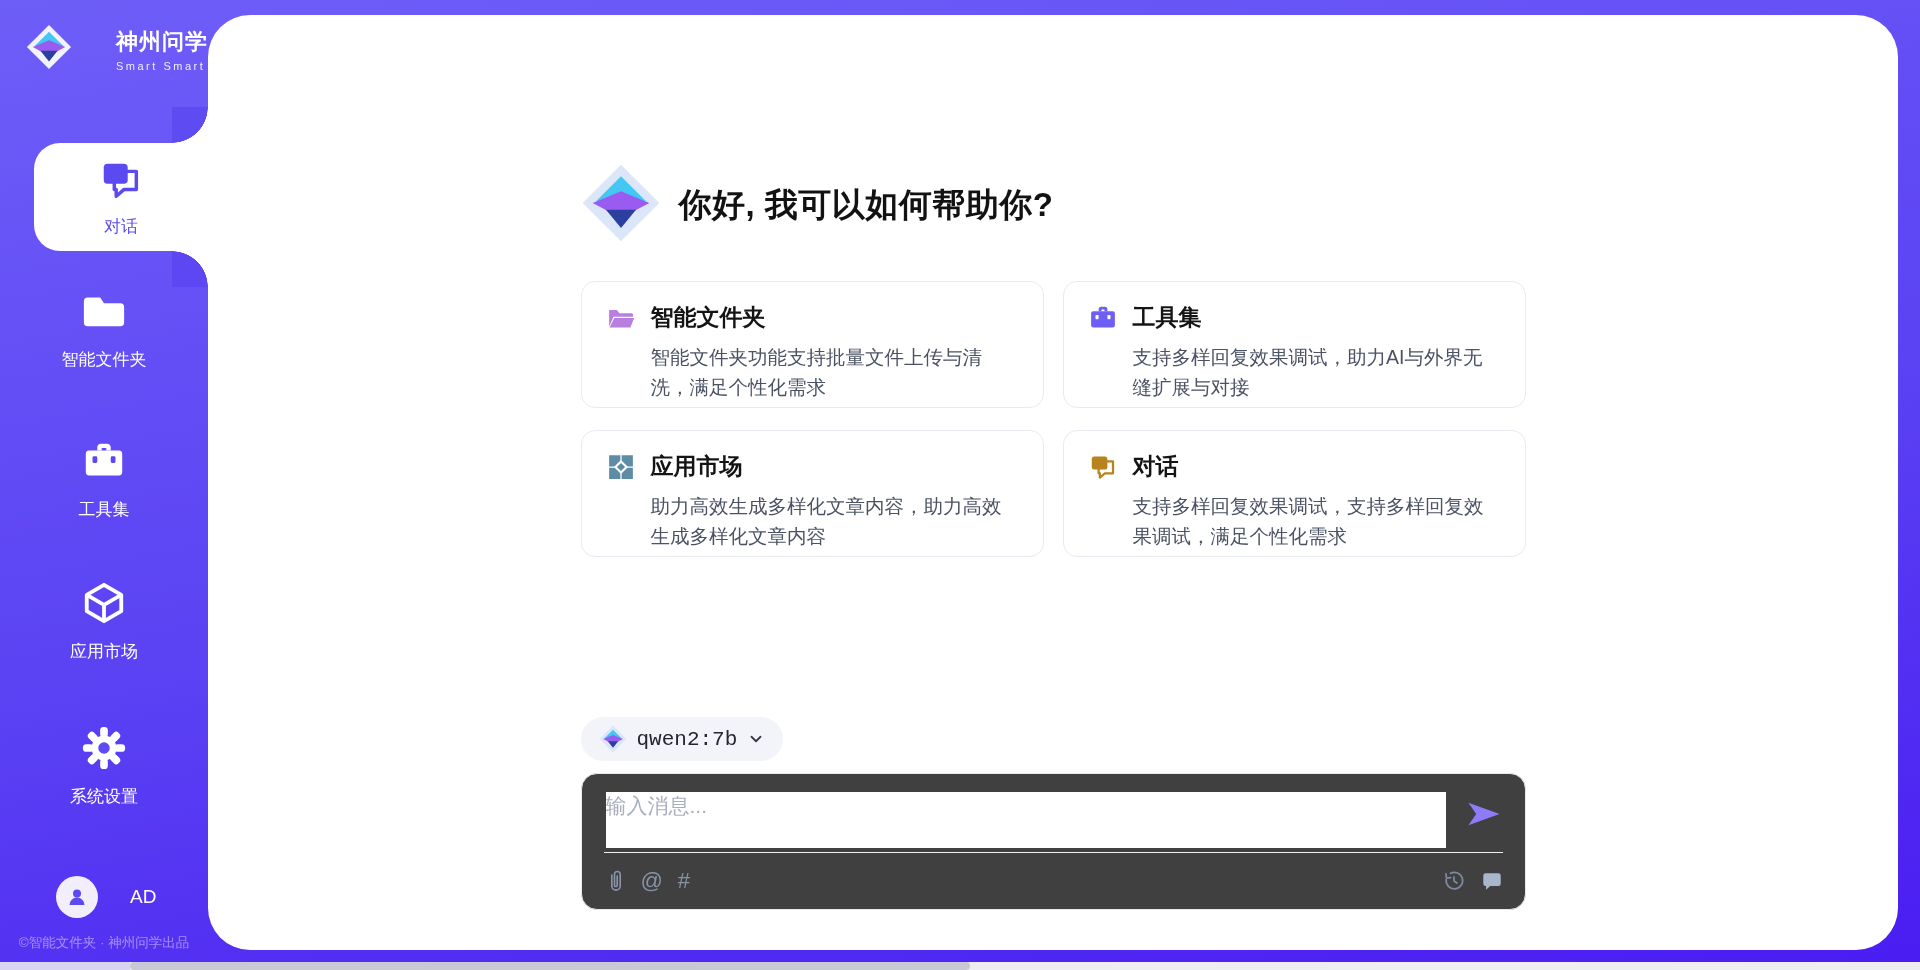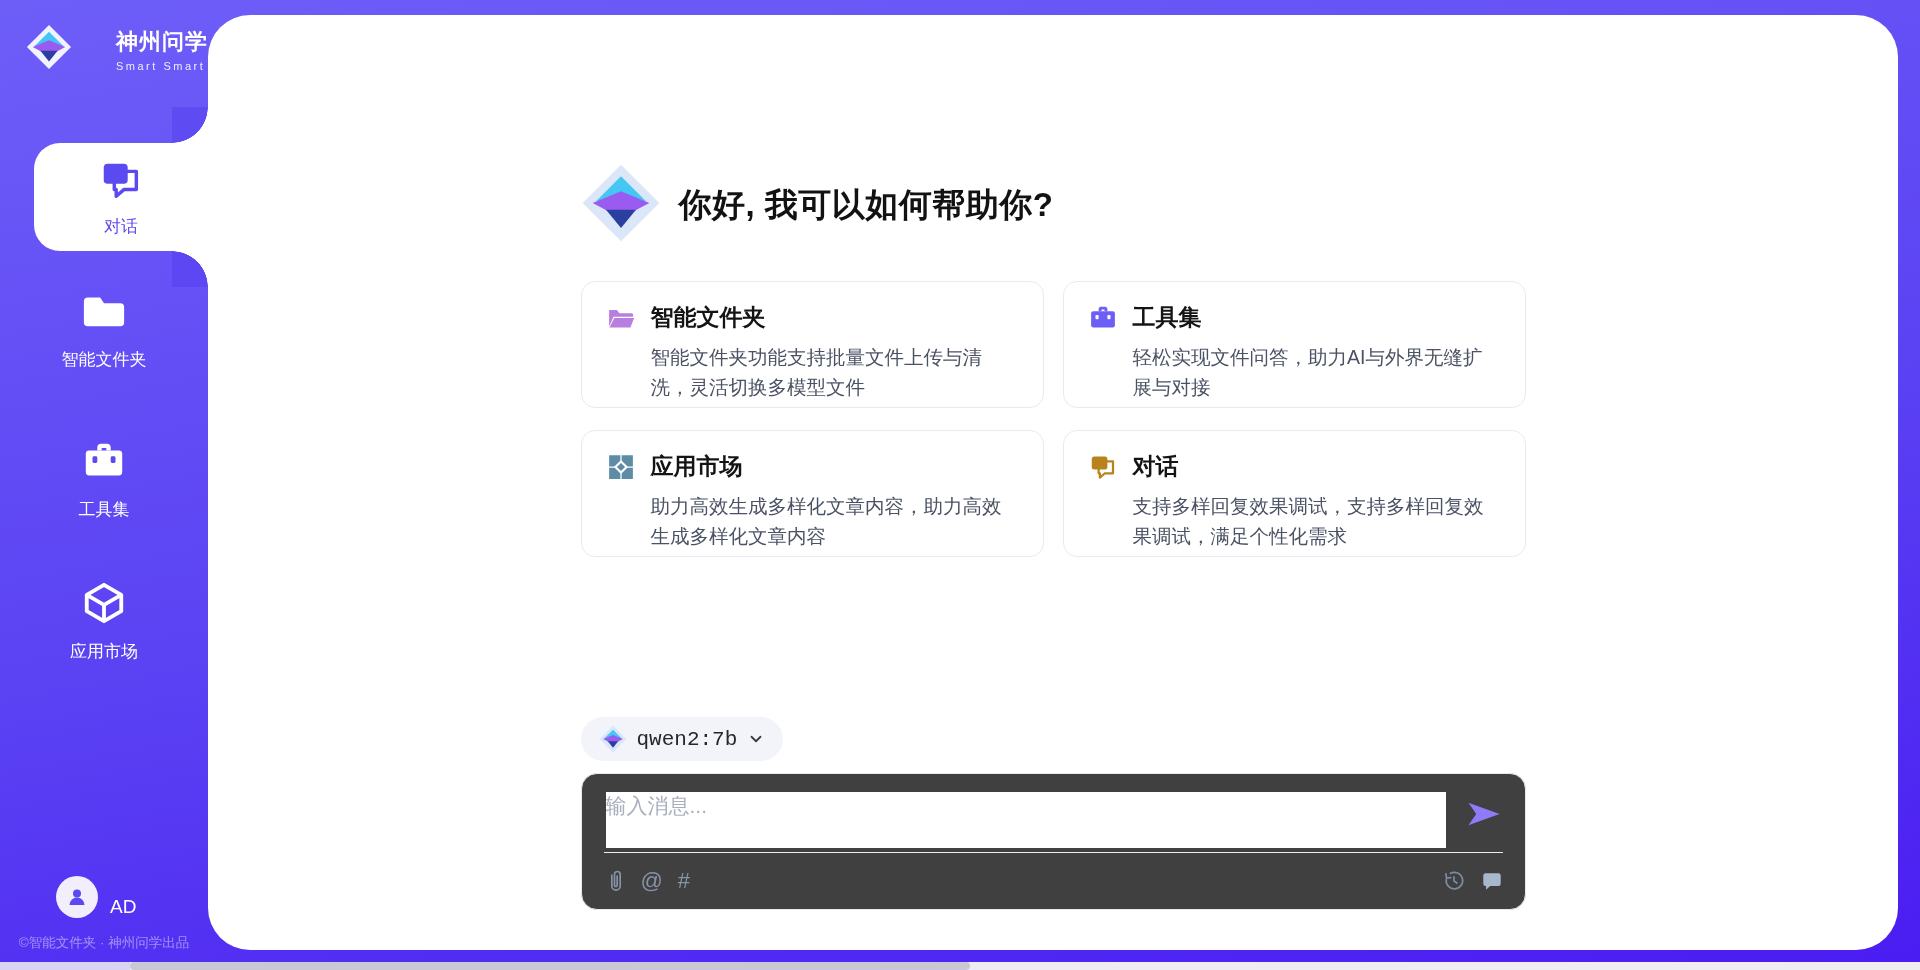--- a/index.html
+++ b/index.html
@@ -21,21 +21,21 @@
   .nav-item .lbl { font-size:17px; }
 
   .nav-active { position:absolute; left:34px; right:0; top:143px; height:108px;
                 background:#fff; border-radius:26px 0 0 26px; display:flex; flex-direction:column;
                 align-items:center; justify-content:center; gap:8px; color:#5b4af0; cursor:pointer; }
   .nav-active .lbl { font-size:17px; }
   .scoop { position:absolute; right:0; width:36px; height:36px; }
   .scoop-top    { top:107px; background:radial-gradient(circle 36px at 0 0,   #5e4cf2 0 35.5px, #fff 36px); }
   .scoop-bottom { top:251px; background:radial-gradient(circle 36px at 0 100%,#5c47f2 0 35.5px, #fff 36px); }
 
-  .user-row { position:absolute; left:56px; bottom:52px; display:flex; align-items:flex-end; gap:12px; cursor:pointer; }
+  .user-row { position:absolute; left:56px; bottom:52px; display:flex; align-items:center; gap:32px; cursor:pointer; }
   .avatar { width:42px; height:42px; border-radius:50%; background:#f2eefc; display:flex;
             align-items:center; justify-content:center; }
   .user-name { color:#fff; font-size:19px; }
   .side-footer { position:absolute; left:0; bottom:18px; width:208px; text-align:center;
                  color:rgba(255,255,255,.45); font-size:13.5px; }
 
   
   .main { position:absolute; left:208px; top:15px; right:22px; bottom:20px; background:#fff;
           border-radius:42px; z-index:1; overflow:hidden; }
   .col { width:945px; margin:8px auto; }
@@ -138,20 +138,39 @@
     <span>
       <svg width="46" height="46" viewBox="0 0 48 48" fill="none" stroke="#fff" stroke-width="4" stroke-linejoin="round">
         <path d="M24 5 L42 15.5 V32.5 L24 43 L6 32.5 V15.5 Z"></path>
         <path d="M6 15.5 L24 26 L42 15.5"></path>
         <path d="M24 26 V43"></path>
       </svg>
     </span>
     <span class="lbl">应用市场</span>
   </div>
 
+  <div class="nav-item" style="top:725px">
+    <span>
+      <svg width="46" height="46" viewBox="0 0 48 48">
+        <g fill="#fff">
+          <circle cx="24" cy="24" r="13"></circle>
+          <rect x="20" y="2" width="8" height="11" rx="3.5"></rect>
+          <rect x="20" y="35" width="8" height="11" rx="3.5"></rect>
+          <rect x="20" y="2" width="8" height="11" rx="3.5" transform="rotate(90 24 24)"></rect>
+          <rect x="20" y="35" width="8" height="11" rx="3.5" transform="rotate(90 24 24)"></rect>
+          <rect x="20" y="2" width="8" height="11" rx="3.5" transform="rotate(45 24 24)"></rect>
+          <rect x="20" y="35" width="8" height="11" rx="3.5" transform="rotate(45 24 24)"></rect>
+          <rect x="20" y="2" width="8" height="11" rx="3.5" transform="rotate(-45 24 24)"></rect>
+          <rect x="20" y="35" width="8" height="11" rx="3.5" transform="rotate(-45 24 24)"></rect>
+        </g>
+        <circle cx="24" cy="24" r="6" fill="#5e4bf3"></circle>
+      </svg>
+    </span>
+    <span class="lbl">系统设置</span>
+  </div>
 
   <div class="user-row">
     <span class="avatar">
       <svg width="24" height="24" viewBox="0 0 24 24" fill="#5b4af0">
         <circle cx="12" cy="8.5" r="4"></circle>
         <path d="M4.5 20 a7.5 7.5 0 0 1 15 0 z"></path>
       </svg>
     </span>
     <span class="user-name">AD</span>
   </div>
@@ -179,36 +198,36 @@
       <div class="card">
         <div class="card-head">
           <span class="ci">
             <svg width="30" height="30" viewBox="0 0 24 24" fill="#b97fe0">
               <path d="M2.5 5.5 h6.2 l2 2.6 h9.8 a1.2 1.2 0 0 1 1.2 1.2 v1.7 H6 l-3.5 8 z"></path>
               <path d="M6.6 12 h15.9 l-3 7.5 H2.8 z"></path>
             </svg>
           </span>
           <span class="card-title">智能文件夹</span>
         </div>
-        <div class="card-desc">智能文件夹功能支持批量文件上传与清洗，灵活切换多模型文件</div>
+        <div class="card-desc">智能文件夹功能支持批量文件上传与清洗，满足个性化需求</div>
       </div>
 
       <div class="card">
         <div class="card-head">
           <span class="ci">
             <svg width="30" height="30" viewBox="0 0 48 48">
               <path d="M17 13 v-3 a4 4 0 0 1 4 -4 h6 a4 4 0 0 1 4 4 v3 h-4.6 v-2.6 h-4.8 V13 z" fill="#6d5ef5"></path>
               <rect x="5" y="13" width="38" height="26" rx="3.5" fill="#6d5ef5"></rect>
               <rect x="12" y="19" width="5" height="7" rx="1.5" fill="#fff"></rect>
               <rect x="31" y="19" width="5" height="7" rx="1.5" fill="#fff"></rect>
             </svg>
           </span>
           <span class="card-title">工具集</span>
         </div>
-        <div class="card-desc">轻松实现文件问答，助力AI与外界无缝扩展与对接</div>
+        <div class="card-desc">支持多样回复效果调试，助力AI与外界无缝扩展与对接</div>
       </div>
 
       <div class="card">
         <div class="card-head">
           <span class="ci">
             <svg width="30" height="30" viewBox="0 0 24 24">
               <g fill="#5e8ca6">
                 <path d="M2.5 2.5 h9 v9 h-9 z M12.5 2.5 h9 v9 h-9 z M2.5 12.5 h9 v9 h-9 z M12.5 12.5 h9 v9 h-9 z"></path>
               </g>
               <rect x="8" y="8" width="8" height="8" fill="#fff" transform="rotate(45 12 12)"></rect>

